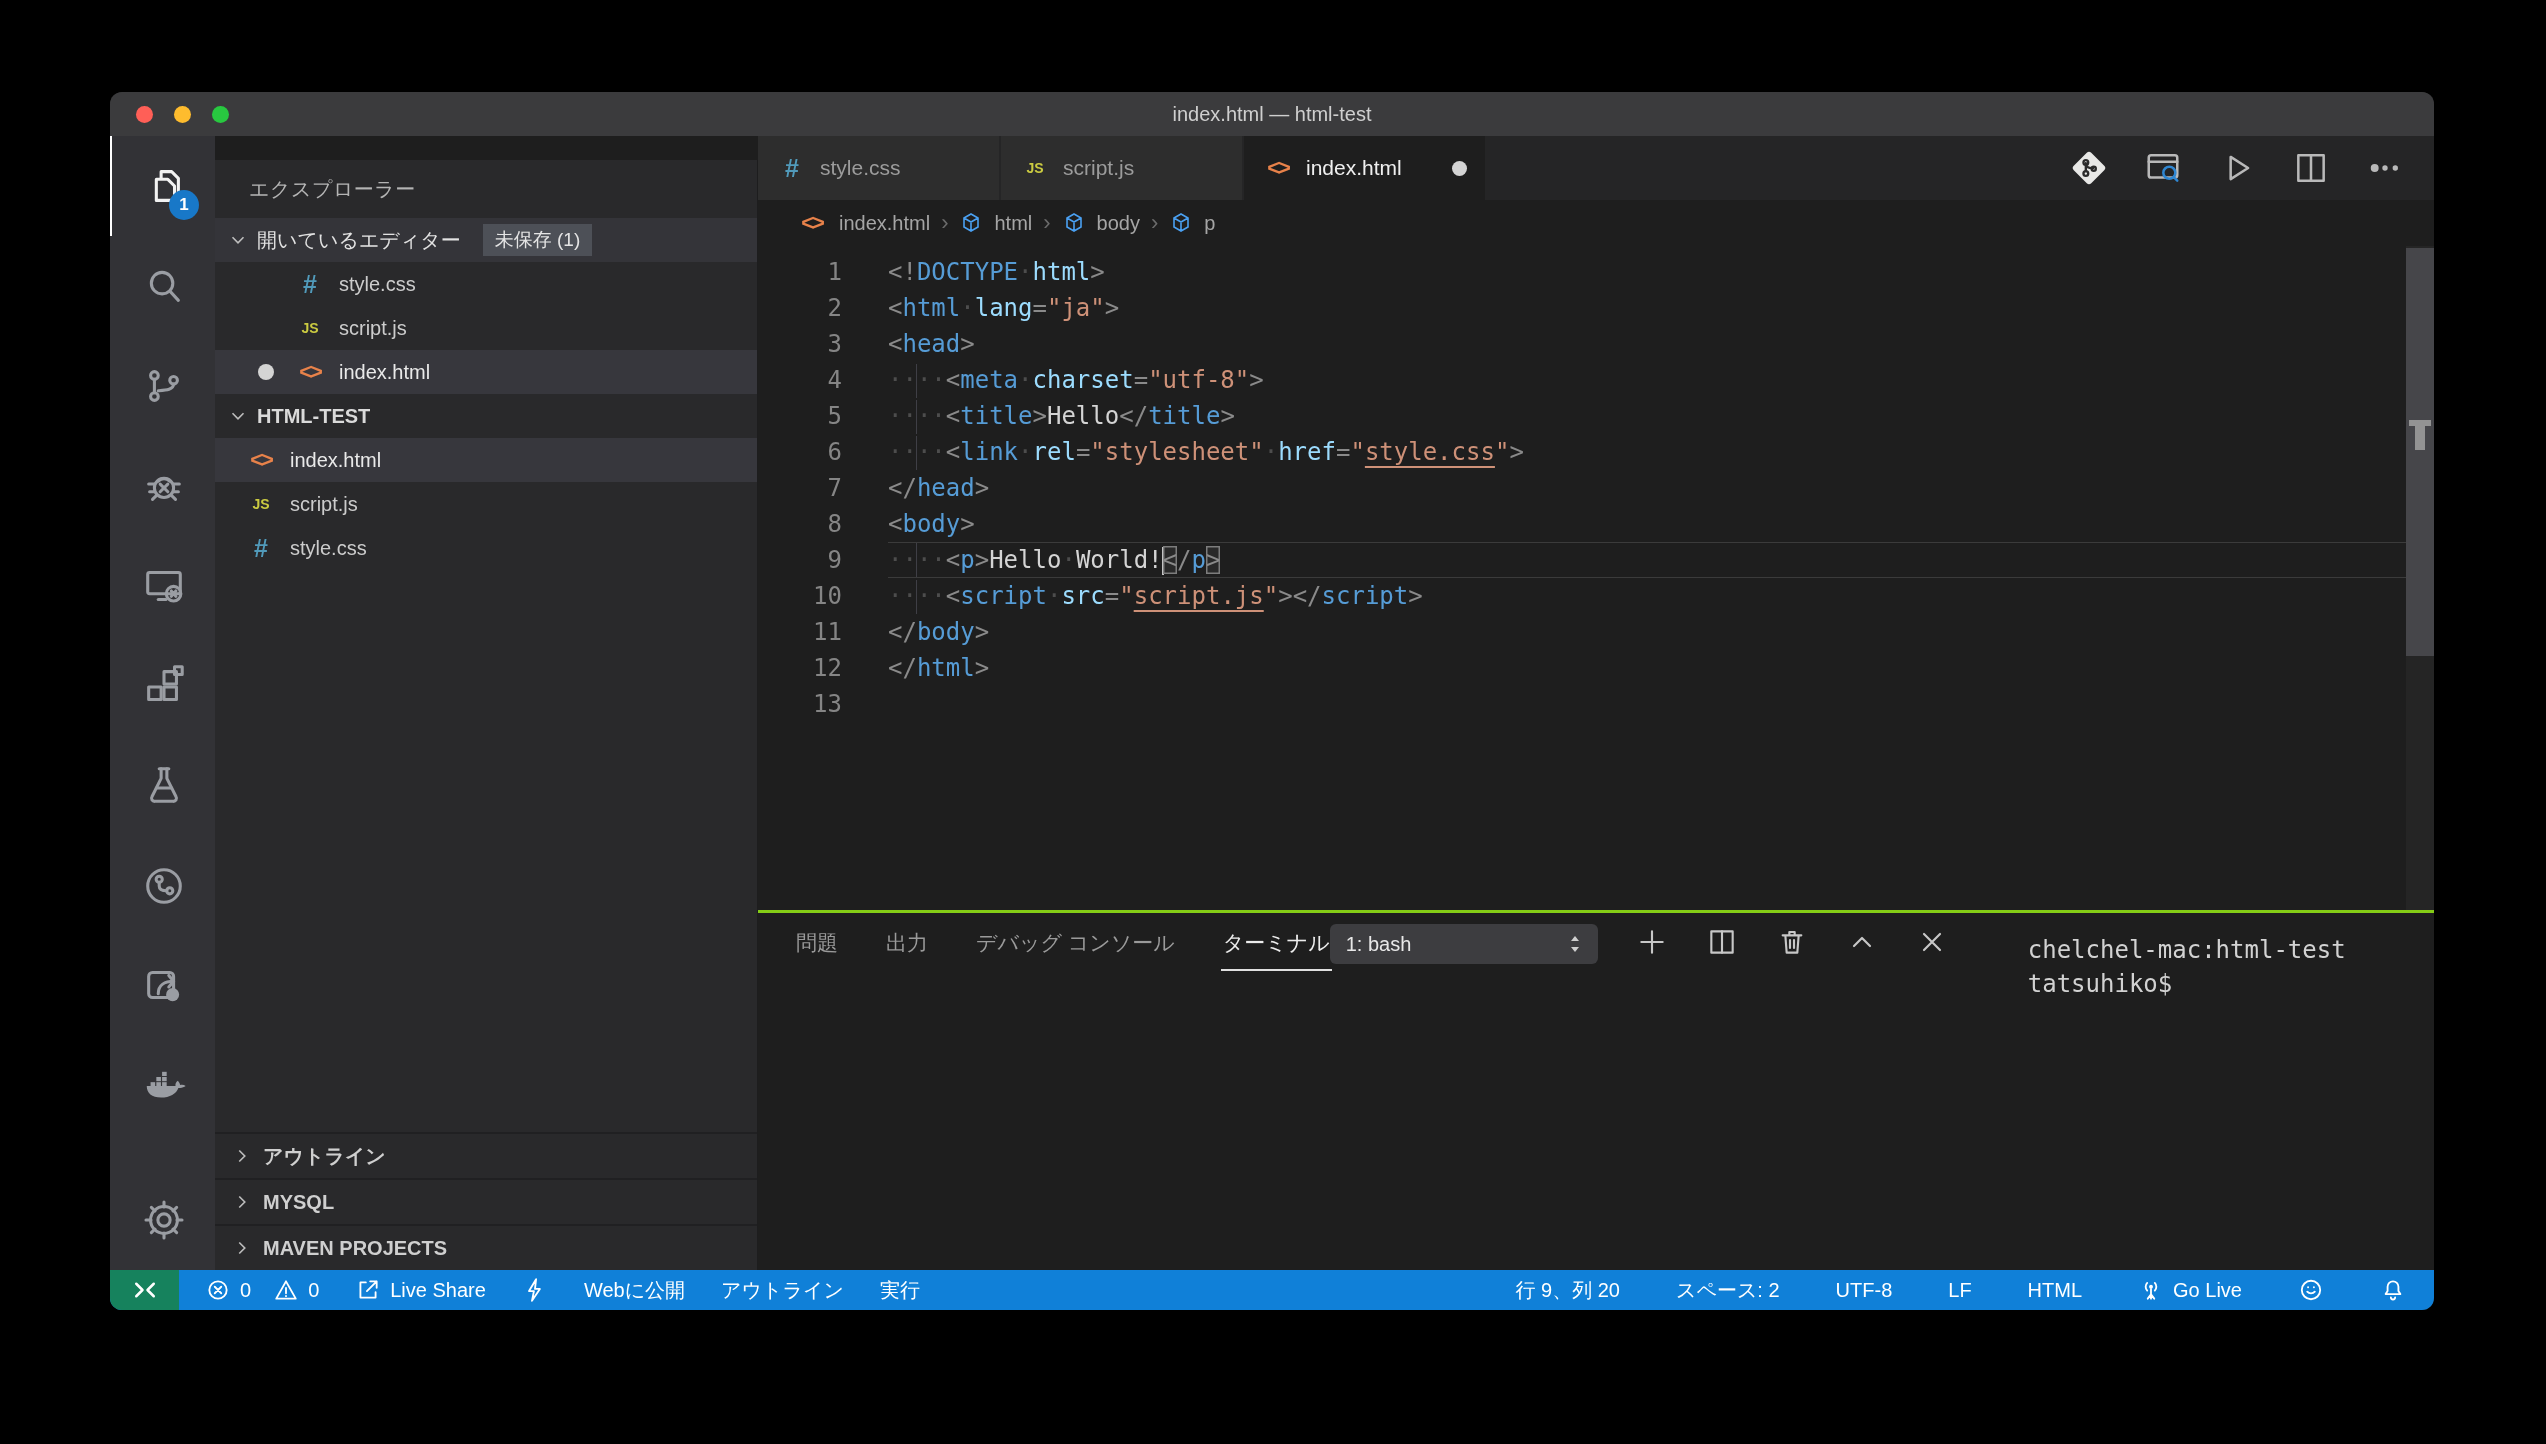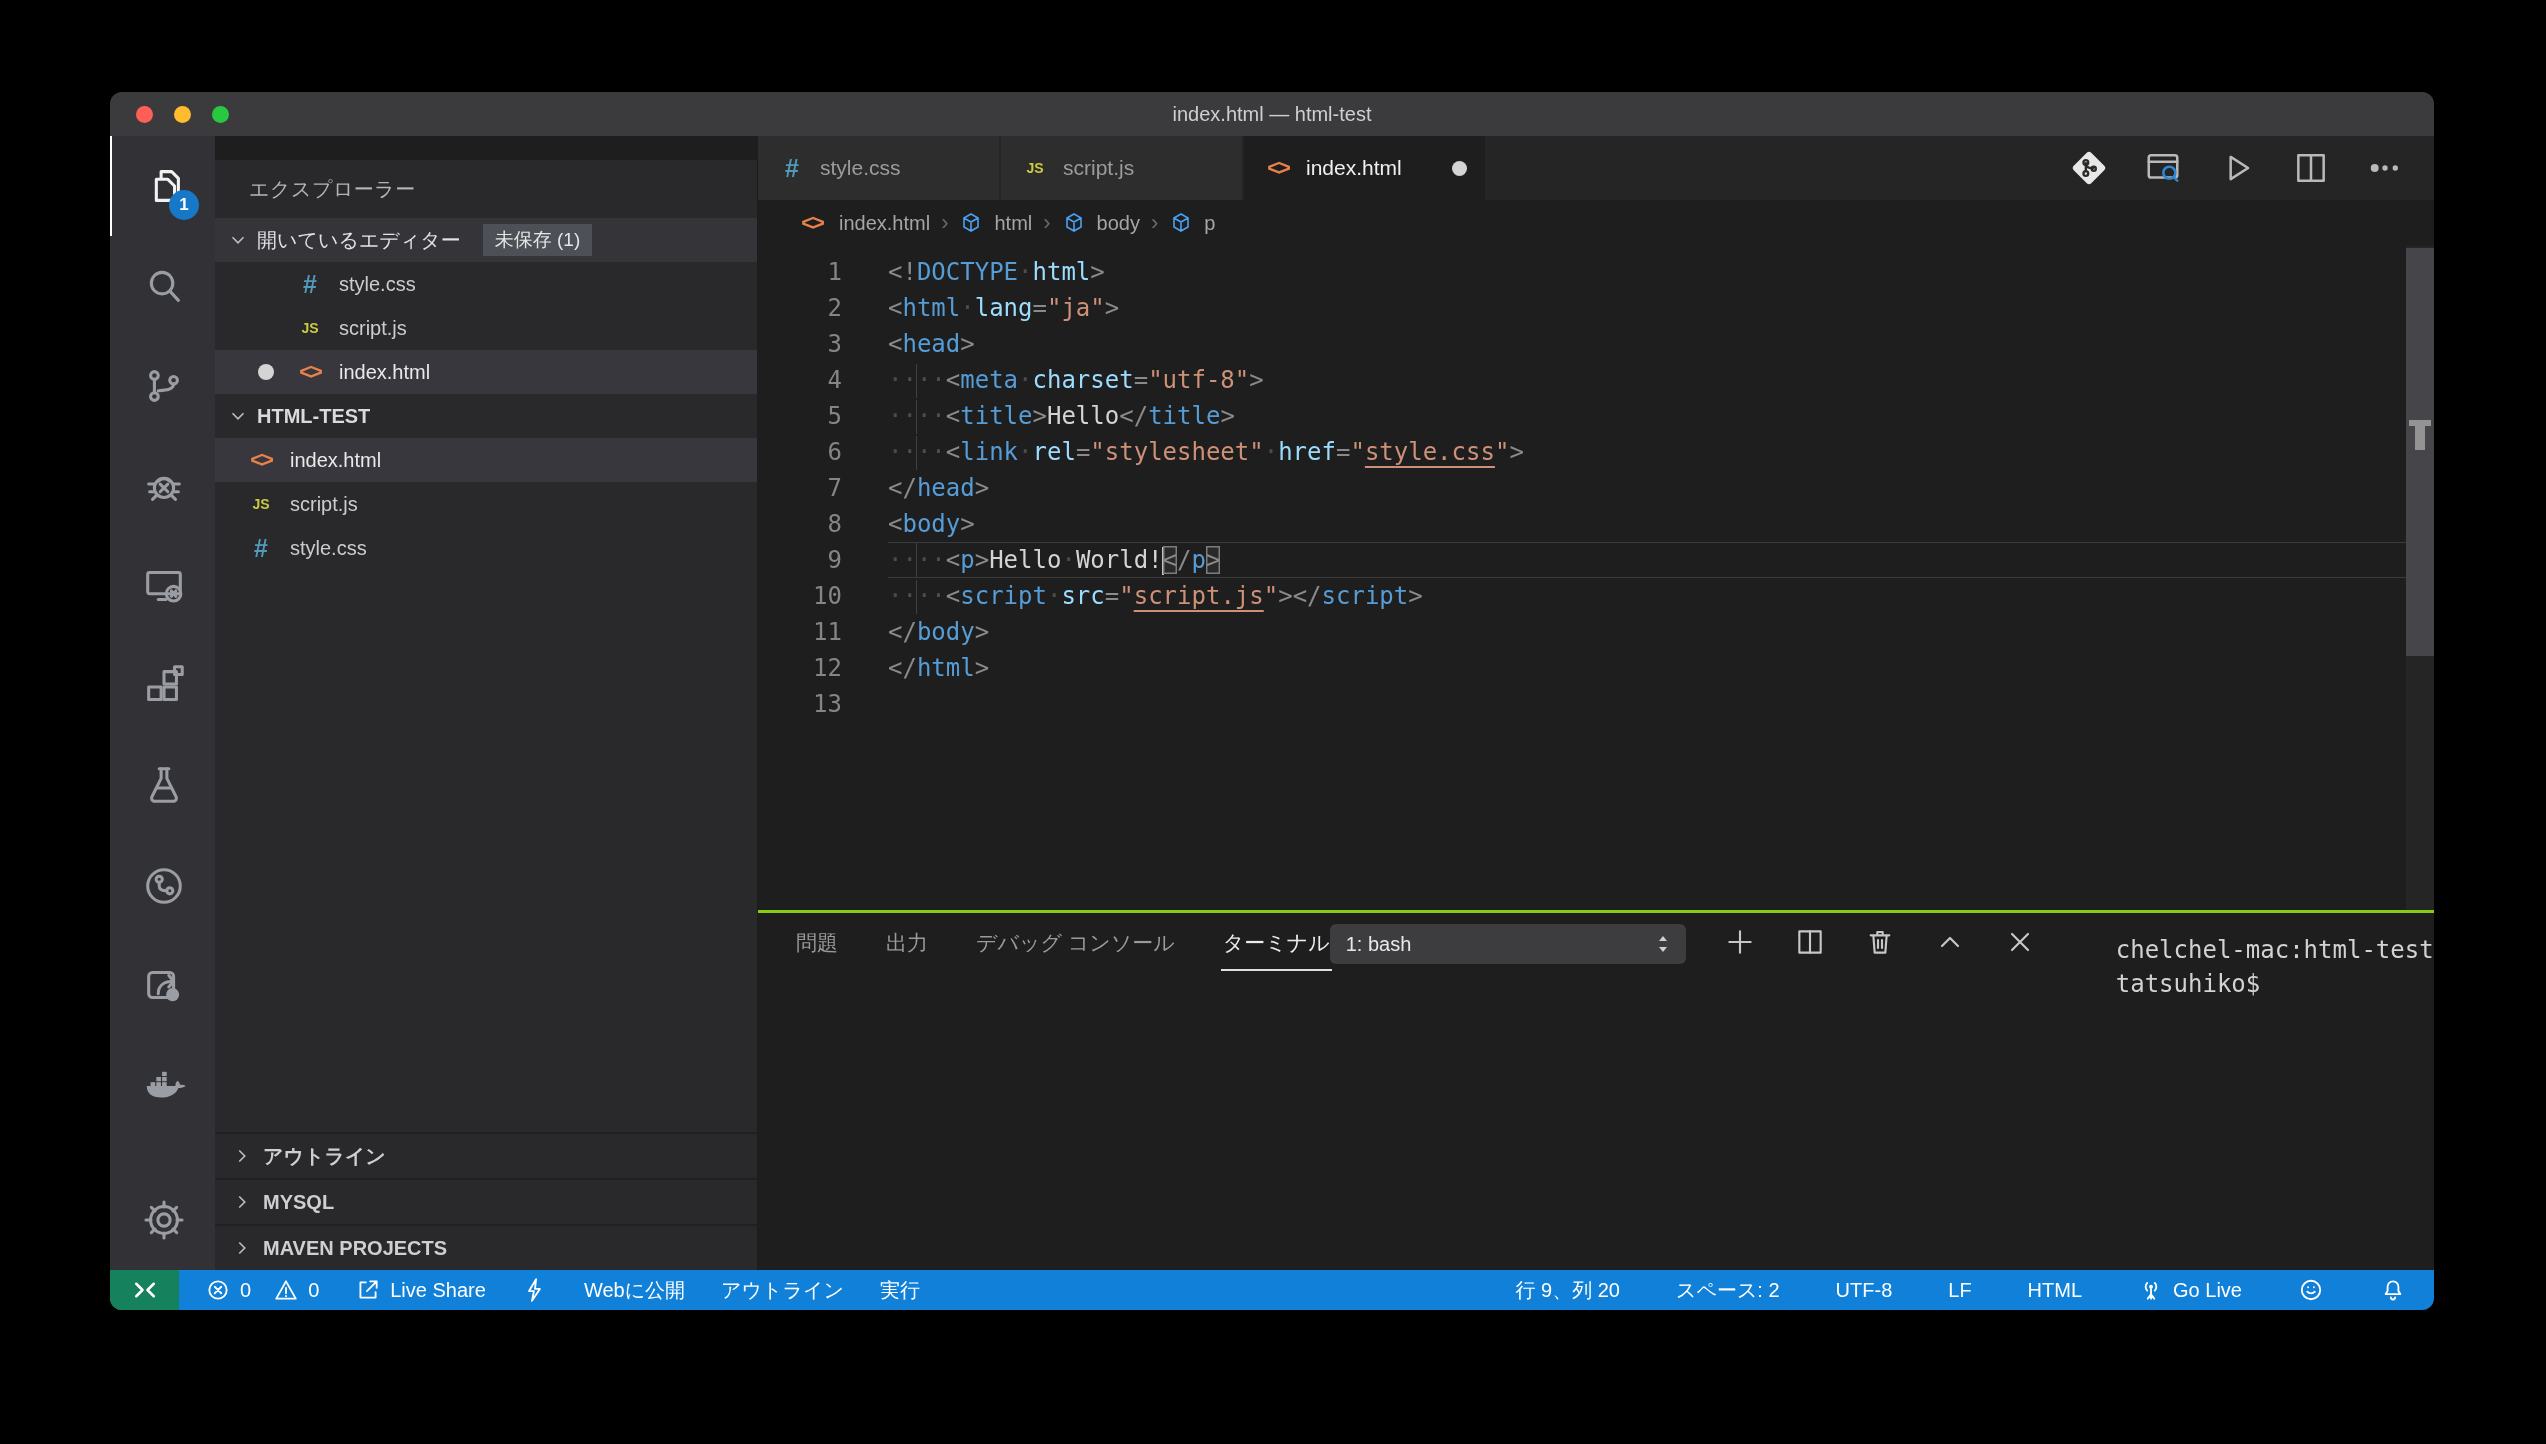--- a/index.html
+++ b/index.html
@@ -80,21 +80,21 @@
   .sc-mark-bar { position:absolute; left:3px; top:174px; width:22px; height:6px; background:#939393; }
   .sc-mark-stem { position:absolute; left:9px; top:180px; width:10px; height:24px; background:#939393; }
   
   .panel { height:360px; flex:none; border-top:3px solid #84cc16; display:flex; flex-direction:row; background:#1e1e1e; }
   .panel-header { height:62px; flex:none; display:flex; align-items:center; padding:0 42px 0 38px; }
   .ptabs { display:flex; gap:48px; font-size:21px; color:#9a9a9a; }
   .ptab { position:relative; padding-bottom:2px; }
   .ptab.active { color:#ececec; }
   .ptab.active::after { content:""; position:absolute; left:-2px; right:-2px; bottom:-12px; height:2px; background:#e0e0e0; }
   .panel-right { margin-left:auto; display:flex; align-items:center; gap:38px; }
-  .shell-select { width:356px; height:40px; background:#3d3d40; border-radius:6px; display:flex; align-items:center;
+  .shell-select { width:268px; height:40px; background:#3d3d40; border-radius:6px; display:flex; align-items:center;
                   padding:0 12px 0 16px; color:#e8e8e8; font-size:20px; }
   .shell-select svg { margin-left:auto; width:22px; height:26px; }
   .picon svg { width:32px; height:32px; stroke:#c7c7c7; fill:none; stroke-width:1.6; stroke-linecap:round; stroke-linejoin:round; }
   .terminal { padding:20px 0 0 38px; font:24px/34px "DejaVu Sans Mono","Liberation Mono",monospace; color:#d2d2d2; }
   
   .statusbar { height:40px; flex:none; display:flex; align-items:stretch; background:#1080d8; color:#fff; font-size:20px; }
   .remote { width:69px; flex:none; background:#16825d; display:flex; align-items:center; justify-content:center; }
   .remote svg { width:30px; height:30px; stroke:#fff; fill:none; stroke-width:2; stroke-linecap:round; stroke-linejoin:round; }
   .sb-left { display:flex; align-items:center; gap:36px; padding-left:26px; }
   .sb-right { margin-left:auto; display:flex; align-items:center; gap:56px; padding-right:28px; }

